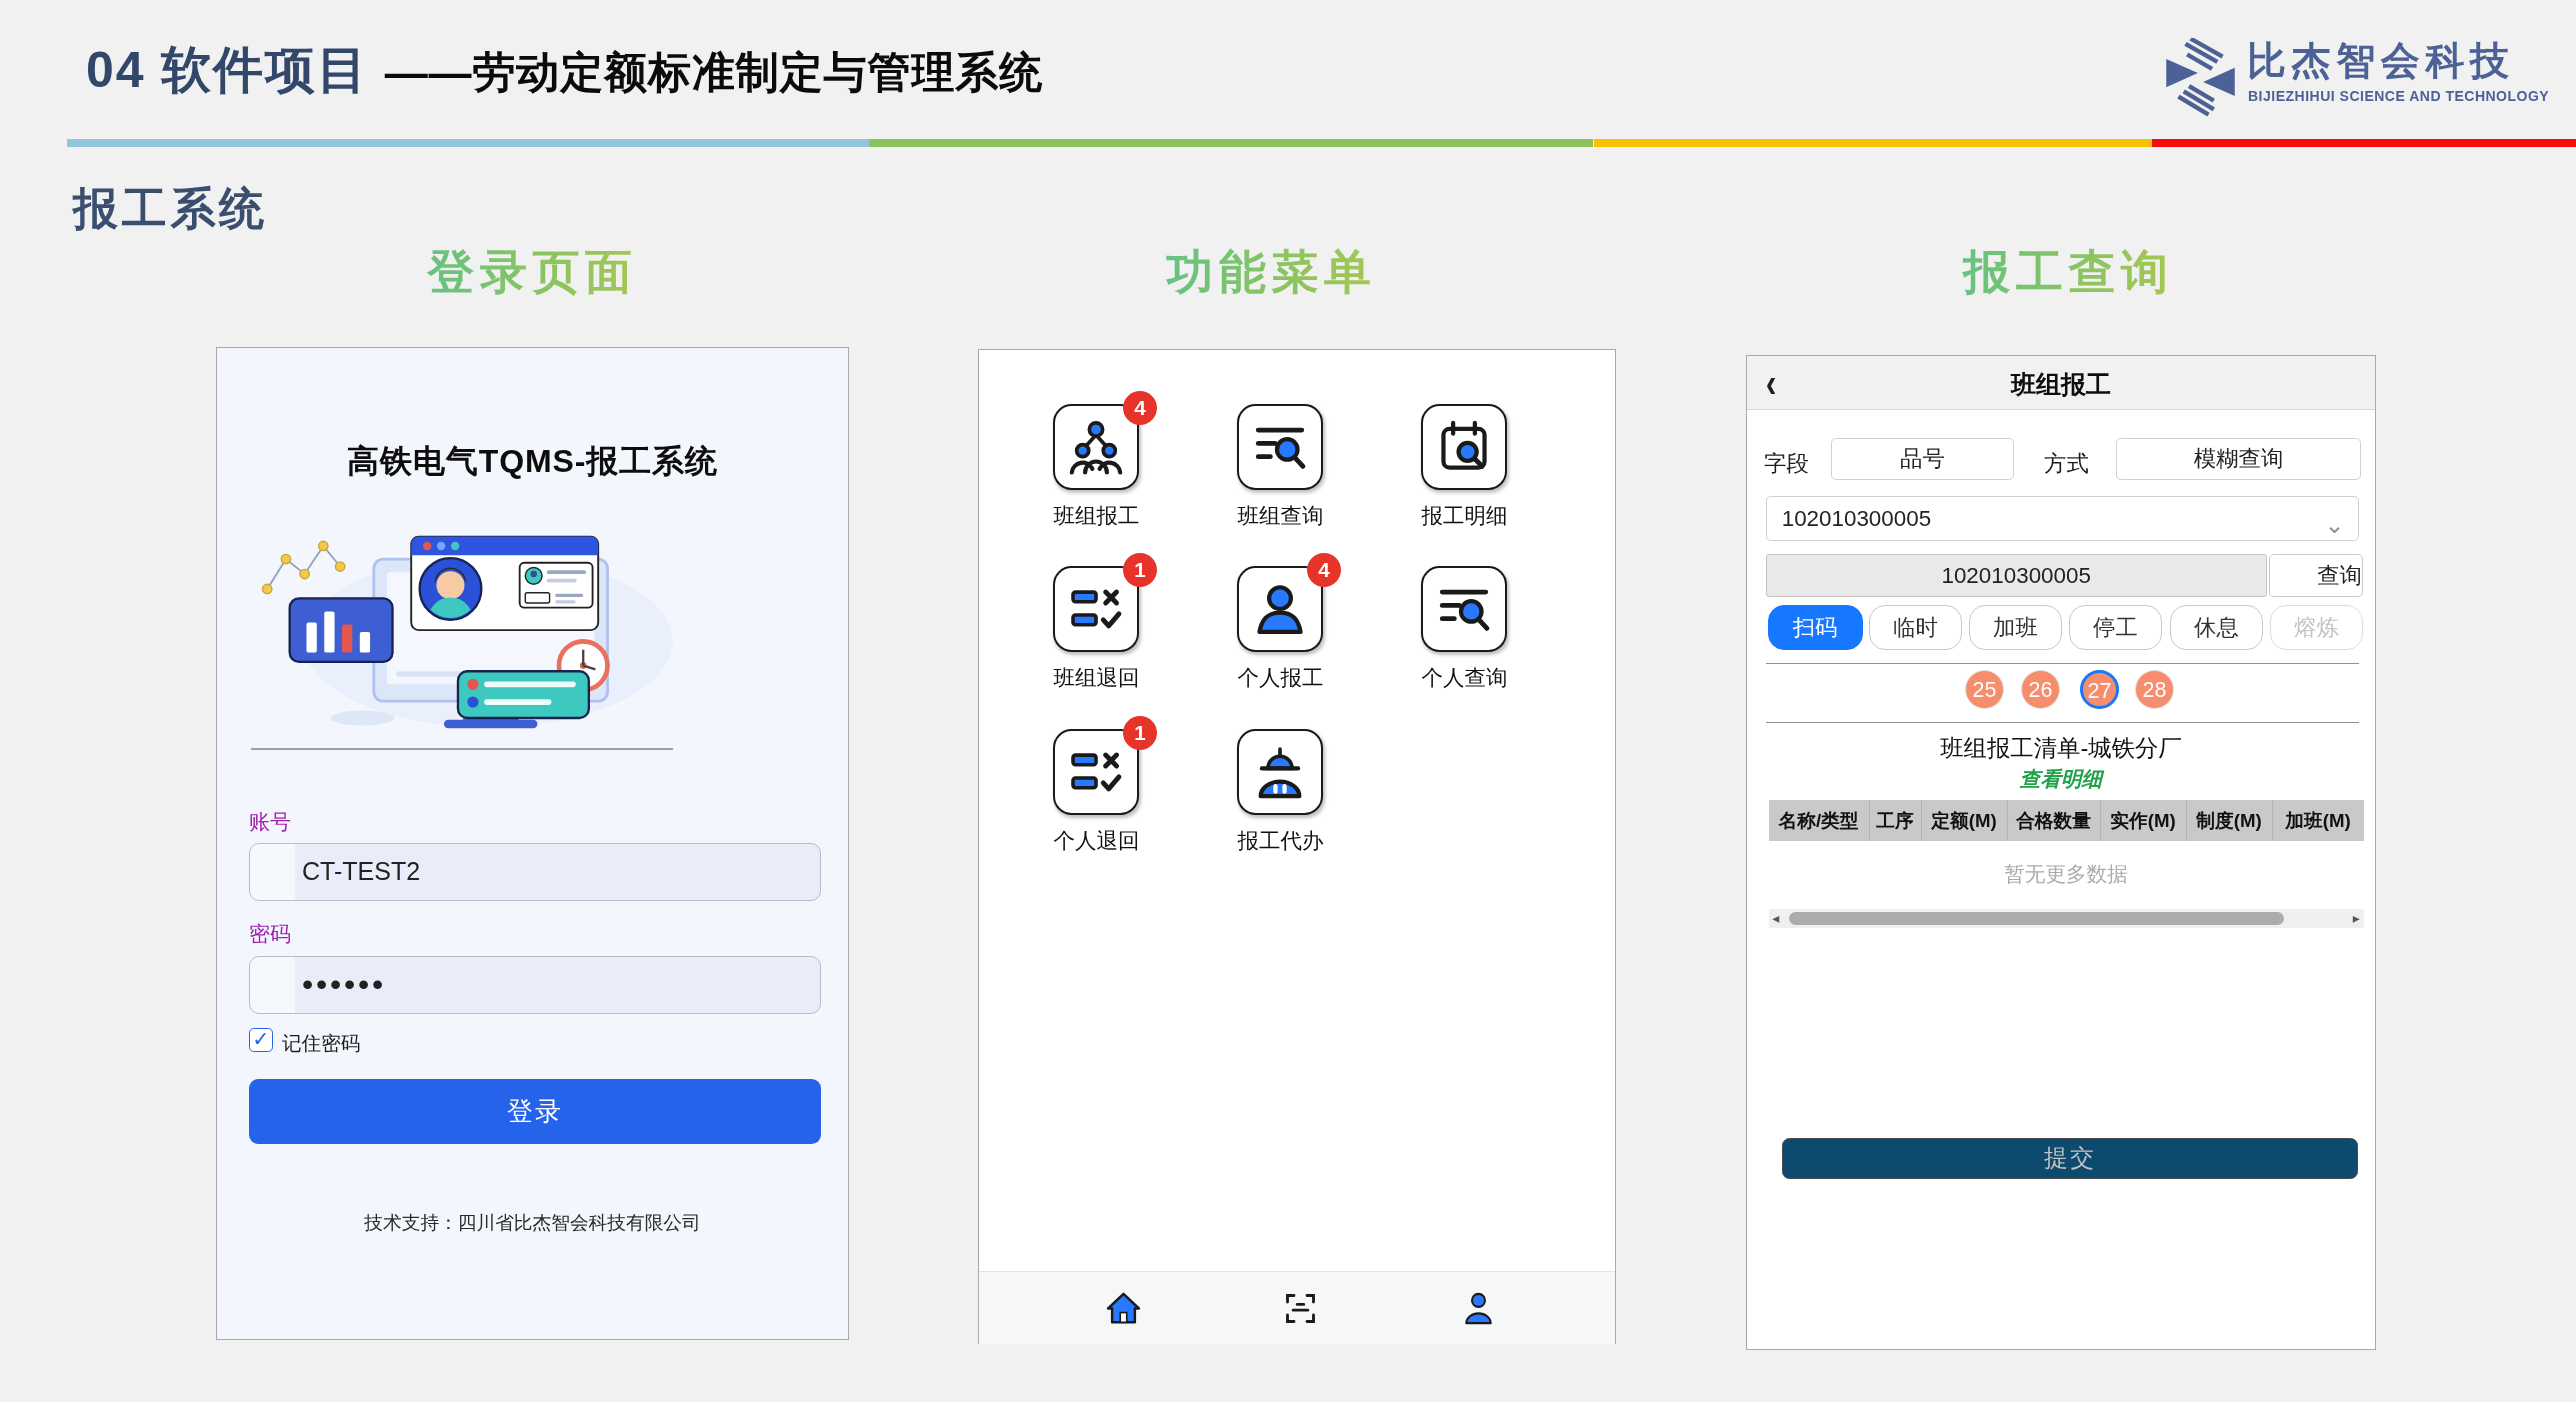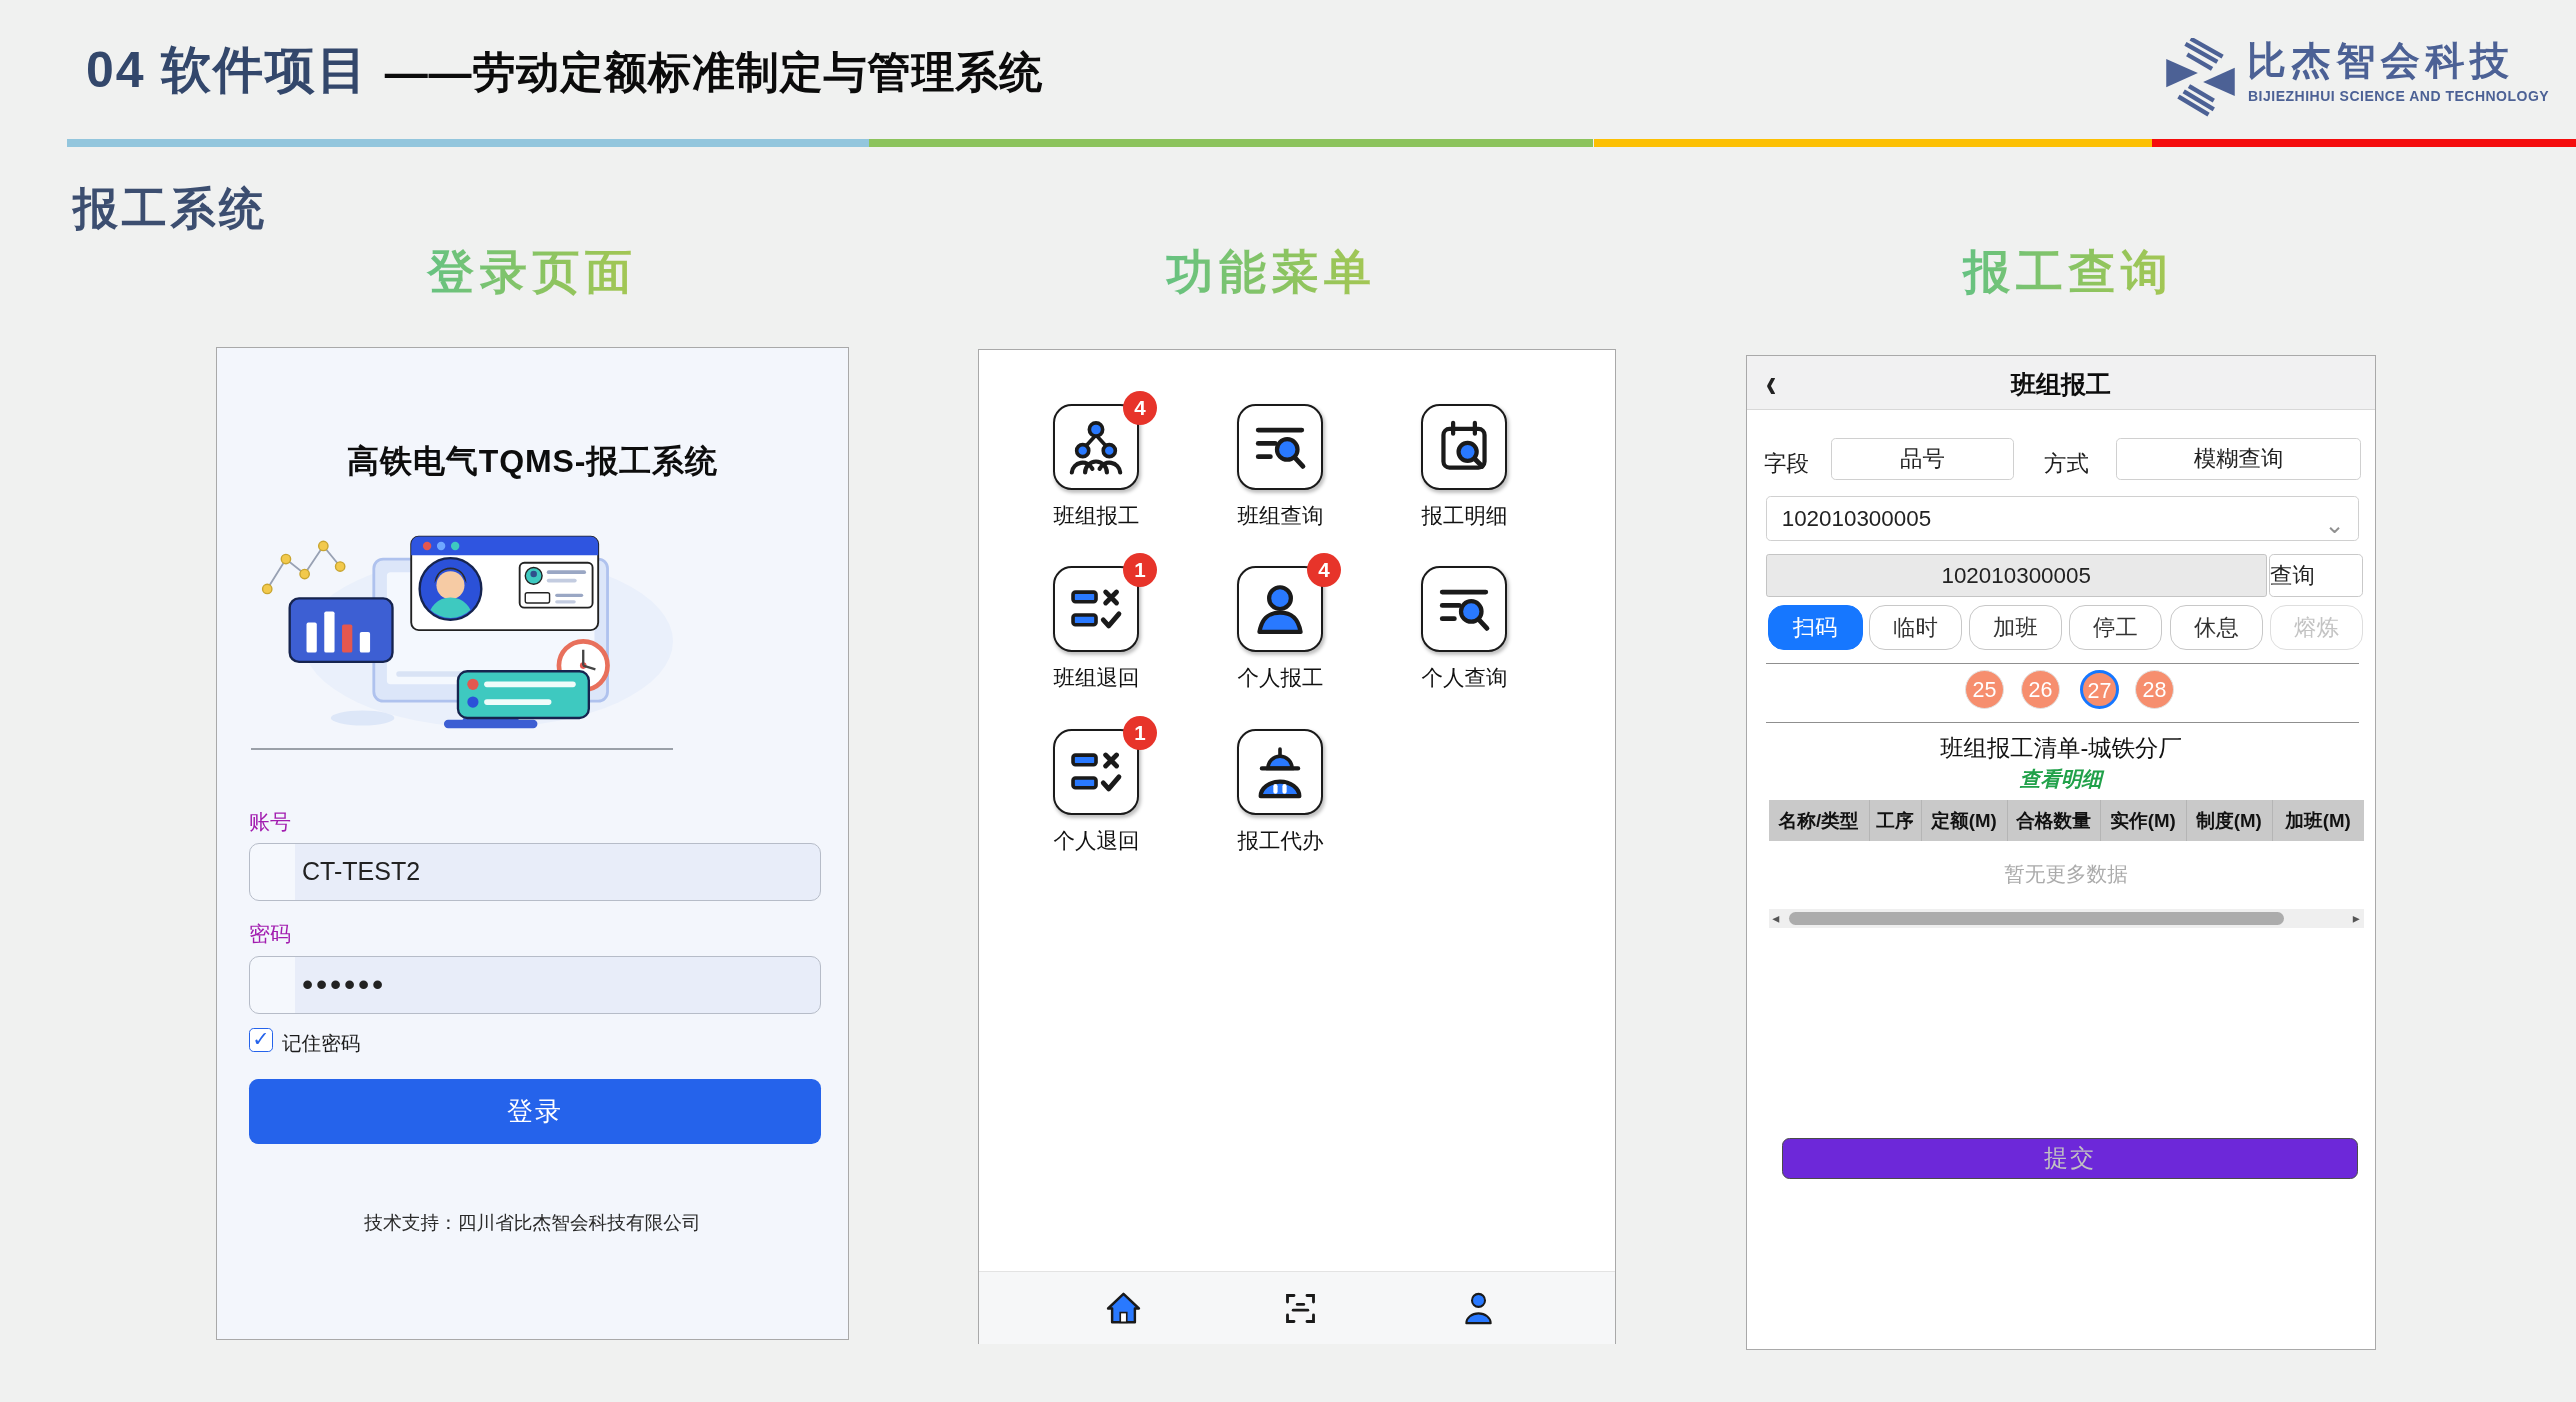--- a/index.html
+++ b/index.html
@@ -78,21 +78,21 @@
     color:#21A14A;font-style:italic;font-weight:bold;}
   .q-thead{position:absolute;left:21.5px;top:444px;width:595px;height:41px;display:flex;background:#C9C9C9;}
   .q-th{box-sizing:border-box;border-right:0.9px solid #B5B5B5;font-size:18.7px;font-weight:bold;color:#111;
     display:flex;align-items:center;justify-content:center;white-space:nowrap;}
   .q-empty{position:absolute;left:21.5px;top:485px;width:595px;height:65px;background:#fff;
     text-align:center;line-height:65px;font-size:20.6px;color:#ABABAB;}
   .q-scroll{position:absolute;left:21.5px;top:553px;width:595px;height:18.7px;background:#EFEFEF;}
   .q-thumb{position:absolute;left:20.6px;top:2.8px;width:495px;height:13px;background:#ACACAC;border-radius:6.5px;}
   .q-arrow{position:absolute;top:0;font-size:14px;color:#555;line-height:18.7px;}
   .q-submit{position:absolute;left:35px;top:782px;width:576px;height:41px;box-sizing:border-box;
-    border:1.9px solid #4A4A4A;border-radius:7.5px;background:#6d28d9;color:#C2C2C2;
+    border:1.9px solid #4A4A4A;border-radius:7.5px;background:#0c4a6e;color:#C2C2C2;
     font-size:24px;text-align:center;line-height:37px;letter-spacing:1.9px;}
   .q-chevron{position:absolute;right:13px;top:5.6px;font-size:24px;color:#909090;}
 </style>
 </head>
 <body>
 
 <div id="slide">
 
   <div class="hdr-title">
     <span>04</span>
@@ -367,21 +367,21 @@
     <div class="q-box" style="left:84px;top:82px;width:183px;height:42px;text-align:center;line-height:40px;">品号</div>
     <div class="q-label" style="left:297px;">方式</div>
     <div class="q-box" style="left:369px;top:82px;width:245px;height:42px;text-align:center;line-height:40px;">模糊查询</div>
 
     <div class="q-box" style="left:18.7px;top:140px;width:593px;height:45px;line-height:43px;padding-left:15px;">
       <span>102010300005</span>
       <span class="q-chevron">⌄</span>
     </div>
 
     <div class="q-box" style="left:18.7px;top:198px;width:501px;height:43px;background:#E9E9E9;border-color:#C4C4C4;border-radius:2.8px;text-align:center;line-height:41px;">102010300005</div>
-    <div class="q-box" style="left:522px;top:198px;width:94px;height:43px;border-color:#C9C9C9;text-align:left;line-height:41px;">查询</div>
+    <div class="q-box" style="left:522px;top:198px;width:94px;height:43px;border-color:#C9C9C9;text-align:right;line-height:41px;">查询</div>
 
     <div class="q-seg active" style="left:20.6px;width:95px;">扫码</div>
     <div class="q-seg" style="left:122px;width:93px;">临时</div>
     <div class="q-seg" style="left:222px;width:93px;">加班</div>
     <div class="q-seg" style="left:322px;width:93px;">停工</div>
     <div class="q-seg" style="left:423px;width:93px;">休息</div>
     <div class="q-seg disabled" style="left:523px;width:93px;">熔炼</div>
 
     <div class="q-divider" style="top:307px;"></div>
 

